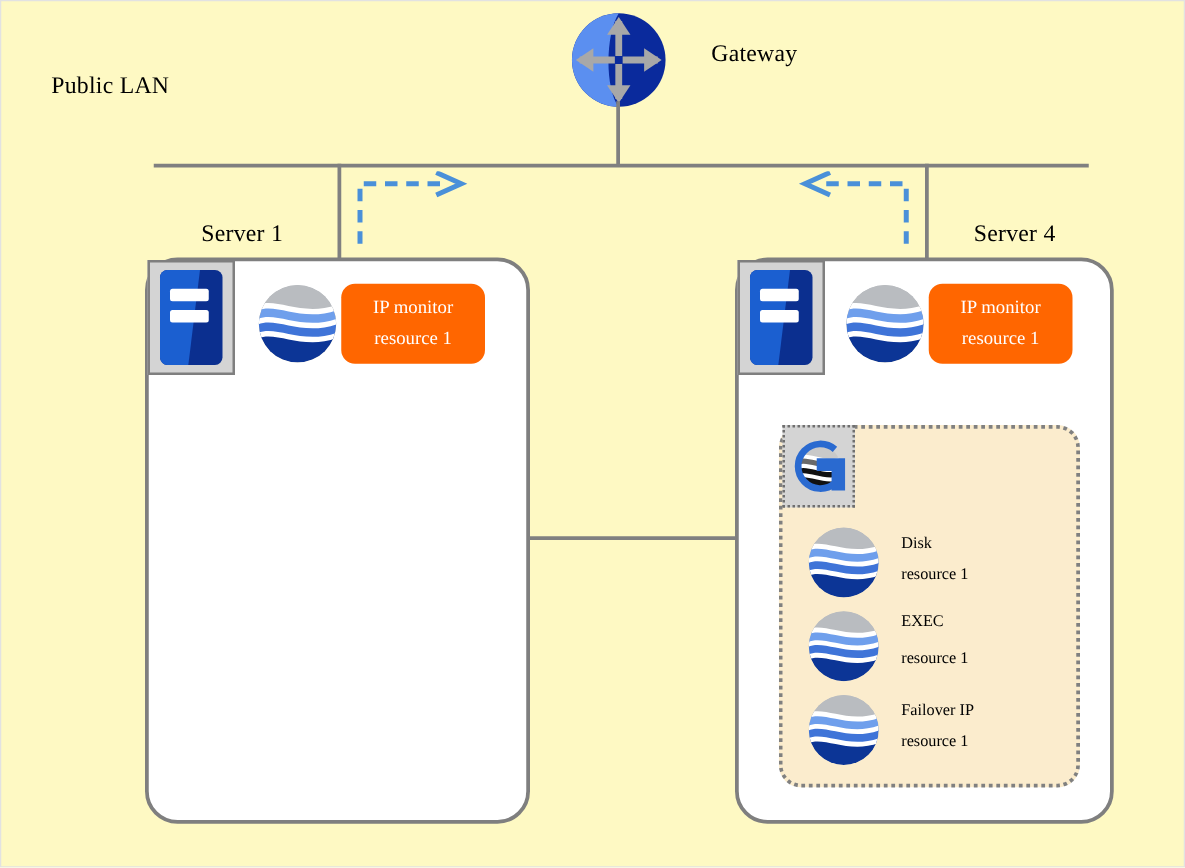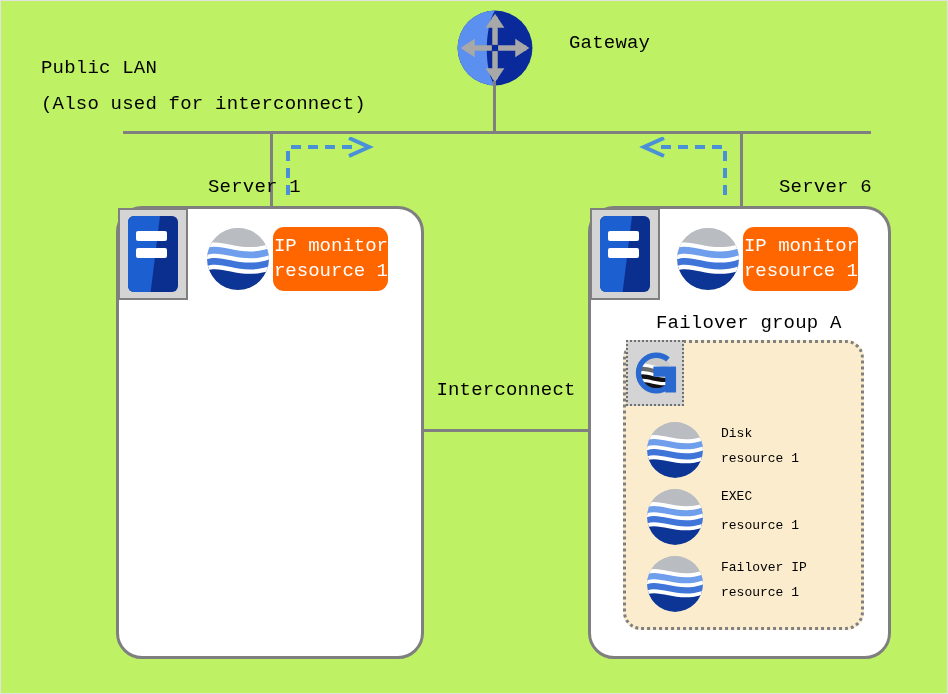--- a/index.html
+++ b/index.html
@@ -4,24 +4,24 @@
 <style>
   html, body {
     margin: 0;
     padding: 0;
     background: #ffffff;
   }
   #canvas {
     position: relative;
     width: 948px;
     height: 694px;
-    background: #bef264;
+    background: #fef9c3;
     border: 1px solid #e2e2e2;
     box-sizing: border-box;
-    font-family: Liberation Mono, monospace;
+    font-family: Liberation Serif, serif;
     overflow: hidden;
   }
   .abs { position: absolute; }
 
   
   .label {
     color: #000000;
     font-size: 19px;
     line-height: 25px;
     white-space: pre;
@@ -107,23 +107,23 @@
   
   .gateway-icon { position: absolute; }
   .gateway-icon svg { display: block; width: 100%; height: 100%; }
 
   
   .badge {
     position: absolute;
     background: #ff6600;
     border-radius: 11px;
     color: #ffffff;
-    font-size: 19px;
+    font-size: 15px;
     line-height: 25px;
-    text-align: right;
+    text-align: center;
     padding: 7px 0;
     box-sizing: border-box;
     white-space: pre;
   }
 
   
   .arrow-svg { position: absolute; }
   .arrow-svg svg { display: block; }
 
   
@@ -156,43 +156,42 @@
         <polygon points="6,50 24,38 24,62"></polygon>
         <polygon points="94,50 76,38 76,62"></polygon>
       </g>
     </svg>
   </div>
   <div class="abs label" style="left:568px; top:30px;">Gateway</div>
 
   <div class="abs vline" style="left:492px; top:80px; height:52px;"></div>
 
   <div class="abs label" style="left:40px; top:55px;">Public LAN</div>
-  <div class="abs label" style="left:40px; top:91px;">(Also used for interconnect)</div>
 
   <div class="abs hline" style="left:122px; top:130px; width:748px;"></div>
 
   <div class="abs vline" style="left:269px; top:130px; height:76px;"></div>
   <div class="abs vline" style="left:739px; top:130px; height:76px;"></div>
 
   <div class="arrow-svg" style="left:282px; top:136px; width:95px; height:62px;">
     <svg width="95" height="62" xmlns="http://www.w3.org/2000/svg">
       <path d="M5,58 L5,10 L70,10" fill="none" stroke="#4a90d9" stroke-width="4" stroke-dasharray="10,7"></path>
       <polyline points="66,1 86,10 66,19" fill="none" stroke="#4a90d9" stroke-width="4" stroke-linejoin="miter"></polyline>
     </svg>
   </div>
 
   <div class="arrow-svg" style="left:634px; top:136px; width:95px; height:62px;">
     <svg width="95" height="62" xmlns="http://www.w3.org/2000/svg">
       <path d="M90,58 L90,10 L25,10" fill="none" stroke="#4a90d9" stroke-width="4" stroke-dasharray="10,7"></path>
       <polyline points="29,1 9,10 29,19" fill="none" stroke="#4a90d9" stroke-width="4" stroke-linejoin="miter"></polyline>
     </svg>
   </div>
 
-  <div class="abs label" style="left:160px; top:174px;margin-left:47px;">Server 1</div>
-  <div class="abs label" style="left:778px; top:174px;">Server 6</div>
+  <div class="abs label" style="left:160px; top:174px;">Server 1</div>
+  <div class="abs label" style="left:778px; top:174px;">Server 4</div>
 
   <div class="abs server-box" style="left:115px; top:205px; width:308px; height:453px;"></div>
 
   <div class="server-icon" style="left:117px; top:207px; width:70px; height:92px;">
     <div class="chip">
       <div class="bar bar1"></div>
       <div class="bar bar2"></div>
     </div>
   </div>
 
@@ -210,21 +209,20 @@
         <path d="M-5,70 C20,54 55,86 105,66 L105,105 L-5,105 Z" fill="#0c3596"></path>
         <path d="M-5,28 C20,12 55,44 105,24 L105,31 C55,51 20,19 -5,35 Z" fill="#ffffff"></path>
         <path d="M-5,46 C20,30 55,62 105,42 L105,49 C55,69 20,37 -5,53 Z" fill="#ffffff"></path>
         <path d="M-5,64 C20,48 55,80 105,60 L105,67 C55,87 20,55 -5,71 Z" fill="#ffffff"></path>
       </g>
     </svg>
   </div>
 
   <div class="badge" style="left:272px; top:226px; width:115px;"><span>IP monitor</span><br><span>resource 1</span></div>
 
-  <div class="abs label label-center" style="left:425px; top:377px; width:160px;">Interconnect</div>
   <div class="abs hline" style="left:422px; top:428px; width:168px;"></div>
 
   <div class="abs server-box" style="left:587px; top:205px; width:303px; height:453px;"></div>
 
   <div class="server-icon" style="left:589px; top:207px; width:70px; height:92px;">
     <div class="chip">
       <div class="bar bar1"></div>
       <div class="bar bar2"></div>
     </div>
   </div>
@@ -243,21 +241,20 @@
         <path d="M-5,70 C20,54 55,86 105,66 L105,105 L-5,105 Z" fill="#0c3596"></path>
         <path d="M-5,28 C20,12 55,44 105,24 L105,31 C55,51 20,19 -5,35 Z" fill="#ffffff"></path>
         <path d="M-5,46 C20,30 55,62 105,42 L105,49 C55,69 20,37 -5,53 Z" fill="#ffffff"></path>
         <path d="M-5,64 C20,48 55,80 105,60 L105,67 C55,87 20,55 -5,71 Z" fill="#ffffff"></path>
       </g>
     </svg>
   </div>
 
   <div class="badge" style="left:742px; top:226px; width:115px;"><span>IP monitor</span><br><span>resource 1</span></div>
 
-  <div class="abs label" style="left:655px; top:310px;">Failover group A</div>
 
   <div class="abs failover-box" style="left:622px; top:339px; width:241px; height:290px;"></div>
 
   <div class="glogo" style="left:625px; top:339px; width:58px; height:66px;">
     <svg viewBox="0 0 100 110" xmlns="http://www.w3.org/2000/svg">
       <defs>
         <clipPath id="gclip">
             <circle cx="52" cy="55" r="30"></circle>
           </clipPath>
       </defs>

